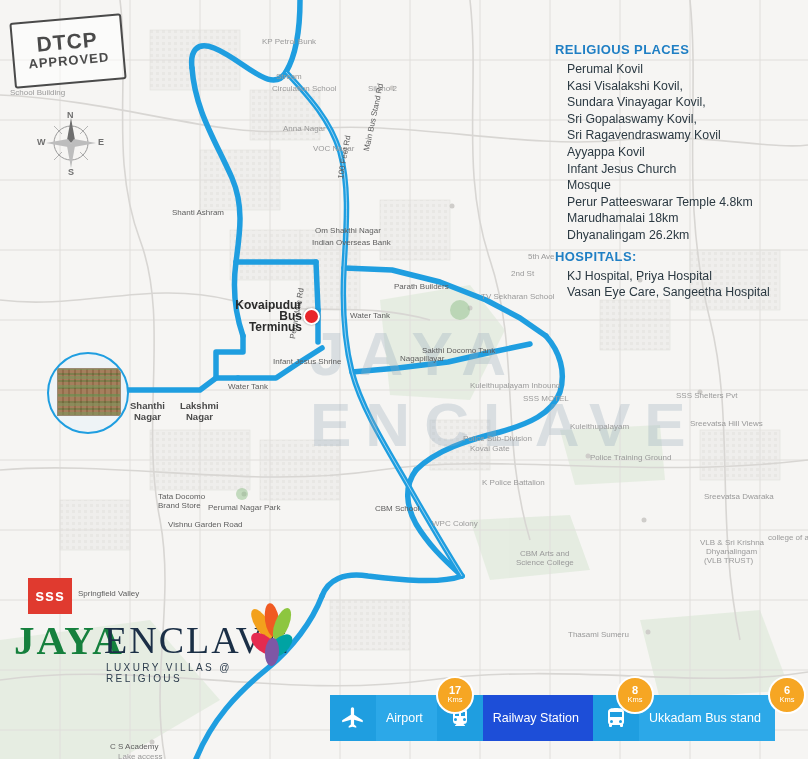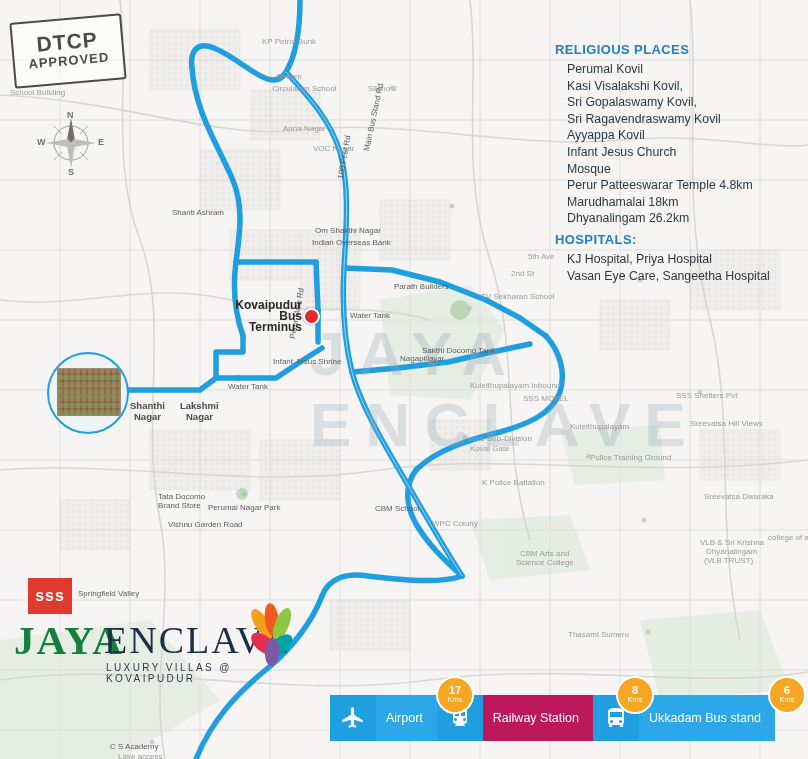--- a/index.html
+++ b/index.html
@@ -83,21 +83,21 @@
         font-family:"Liberation Serif", serif;}
   .tagline{position:absolute;left:92px;top:84px;font-size:10px;letter-spacing:2.4px;color:#2b3b4c;}
   .petals{position:absolute;left:228px;top:24px;width:60px;height:64px;}
 
   
   .distbar{position:absolute;left:330px;top:694px;width:478px;height:46px;display:flex;}
   .dist-seg{display:flex;align-items:center;height:48px;}
   .dist-icon{width:46px;height:46px;background:#1f9ee0;display:flex;align-items:center;justify-content:center;}
   .dist-label{height:46px;display:flex;align-items:center;padding:0 14px 0 10px;
               background:#2ca8e8;color:#fff;font-size:12.5px;white-space:nowrap;}
-  .dist-label.alt{background:#be185d;}
+  .dist-label.alt{background:#1d4ed8;}
   .badge{position:absolute;width:34px;height:34px;border-radius:50%;background:#f6a623;color:#fff;
          display:flex;flex-direction:column;align-items:center;justify-content:center;
          font-size:11px;font-weight:bold;line-height:10px;border:2px solid #fff;}
   .badge span.k{font-size:7.5px;font-weight:normal;}
   svg{display:block;}
 </style>
 </head>
 <body>
 
 <div id="map-root">
@@ -215,20 +215,21 @@
     <div class="lbl w">W</div>
   </div>
 
   <div class="watermark">JAYA ENCLAVE</div>
 
   <div class="panel">
     <h3>RELIGIOUS PLACES</h3>
     <ul>
       <li>Perumal Kovil</li>
       <li>Kasi Visalakshi Kovil,</li>
+      <li>Sundara Vinayagar Kovil,</li>
       <li>Sri Gopalaswamy Kovil,</li>
       <li>Sri Ragavendraswamy Kovil</li>
       <li>Ayyappa Kovil</li>
       <li>Infant Jesus Church</li>
       <li>Mosque</li>
       <li>Perur Patteeswarar Temple 4.8km</li>
       <li>Marudhamalai 18km</li>
       <li>Dhyanalingam 26.2km</li>
     </ul>
     <h3 class="second">HOSPITALS:</h3>
@@ -302,21 +303,21 @@
   <div class="proj-circle">
     <div class="proj-plan">
         <div class="g"></div>
       </div>
   </div>
 
   <div class="logo">
     <div class="sss">sss</div>
     <div class="jaya">JAYA</div>
     <div class="enclave">ENCLAVE</div>
-    <div class="tagline">LUXURY VILLAS @ KOVAIPUDUR</div>
+    <div class="tagline">LUXURY VILLAS @ RELIGIOUS</div>
     <svg class="petals" viewBox="0 0 60 64">
       <ellipse cx="20" cy="22" rx="7" ry="17" fill="#f3a11c" transform="rotate(-32 20 22)"></ellipse>
       <ellipse cx="30" cy="18" rx="7" ry="17" fill="#f05a22" transform="rotate(-8 30 18)"></ellipse>
       <ellipse cx="40" cy="22" rx="7" ry="17" fill="#8dc63f" transform="rotate(22 40 22)"></ellipse>
       <ellipse cx="22" cy="42" rx="8" ry="15" fill="#e52b50" transform="rotate(-52 22 42)"></ellipse>
       <ellipse cx="38" cy="44" rx="8" ry="15" fill="#00a3a3" transform="rotate(48 38 44)"></ellipse>
       <ellipse cx="30" cy="50" rx="7" ry="14" fill="#7e57a5" transform="rotate(4 30 50)"></ellipse>
     </svg>
   </div>
 

